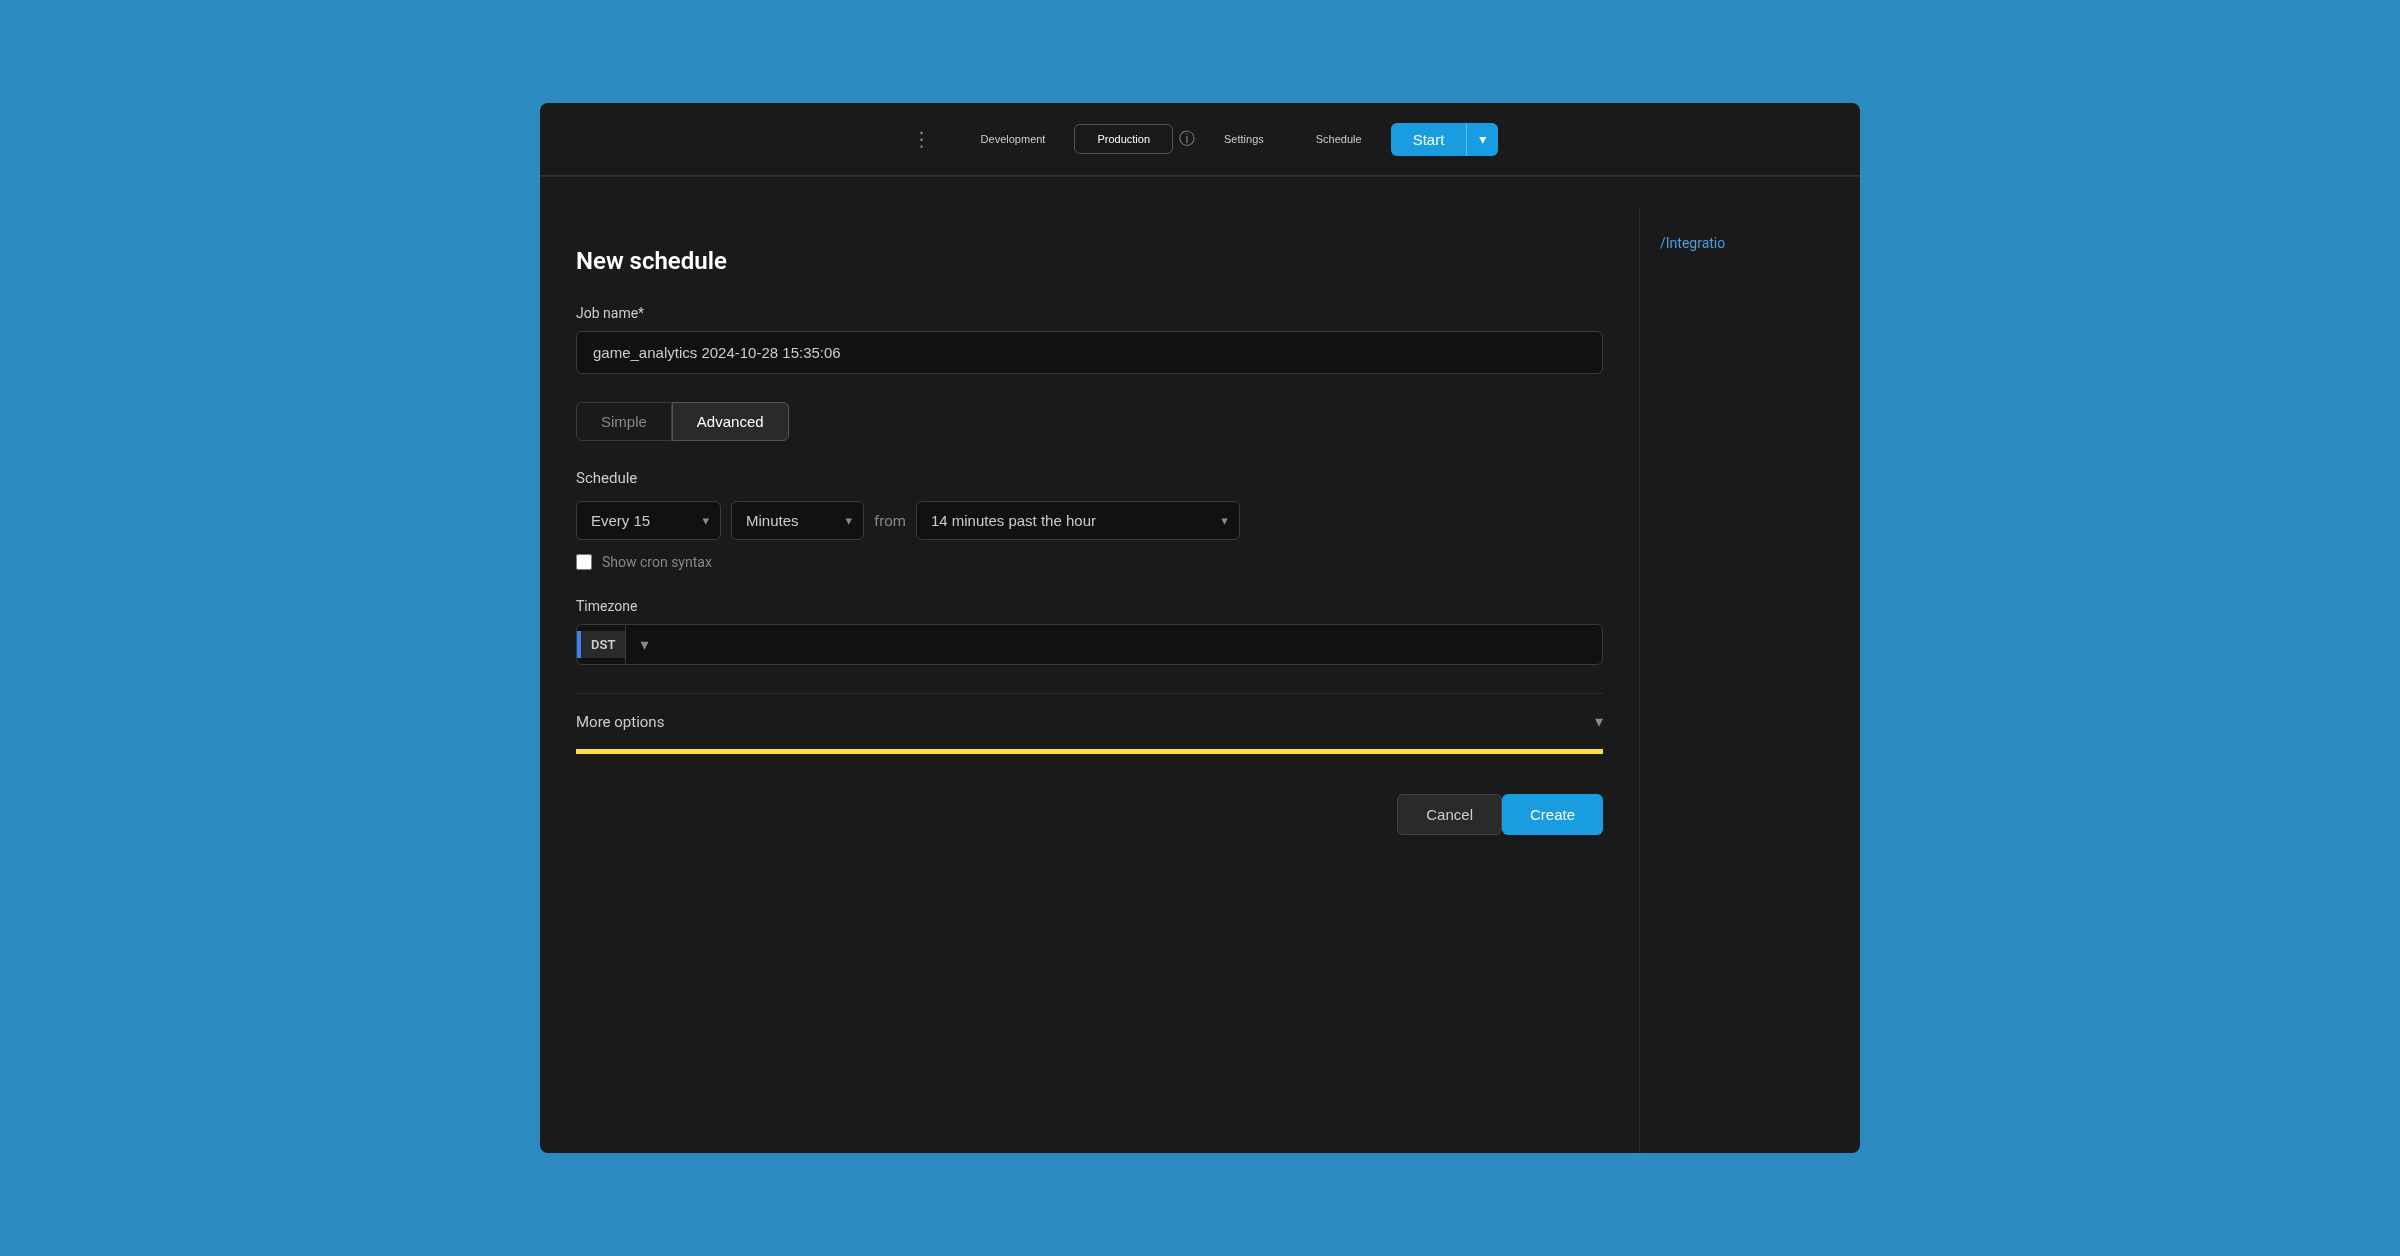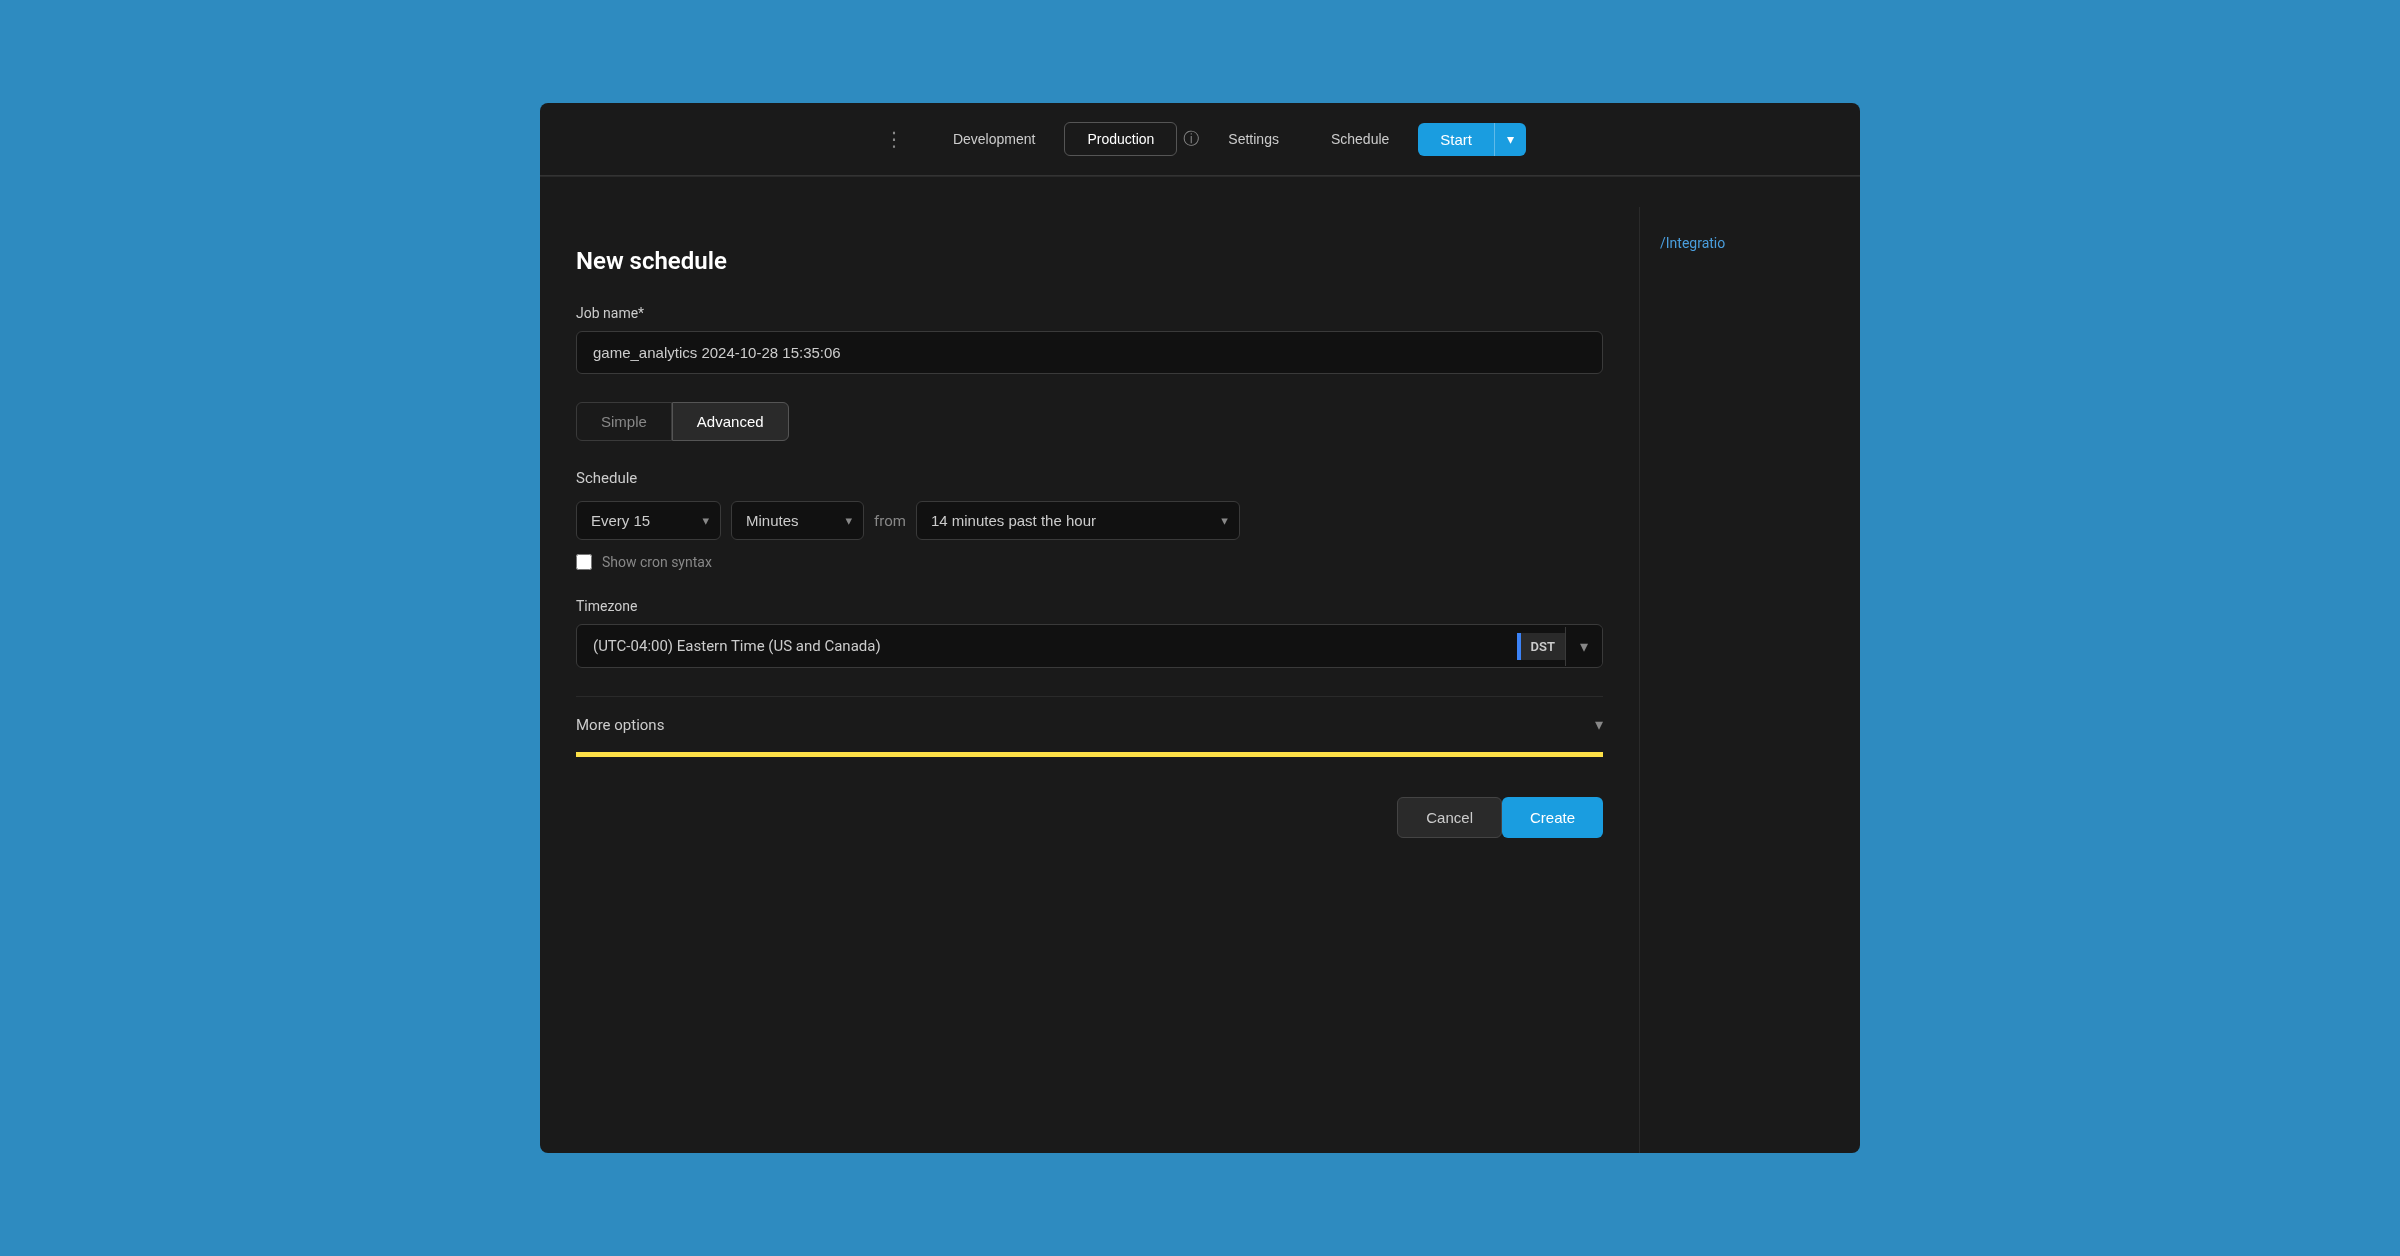--- a/index.html
+++ b/index.html
@@ -43,21 +43,21 @@
       color: #888;
       font-size: 20px;
       cursor: pointer;
       padding: 6px 10px;
       margin-right: 10px;
     }
 
     .nav-tab {
       padding: 8px 22px;
       border-radius: 6px;
-      font-size: 14px;
+      font-size: 11px;
       cursor: pointer;
       border: 1px solid transparent;
       color: #ccc;
       background: transparent;
     }
 
     .nav-tab.active {
       border-color: #555;
       color: #fff;
       background: transparent;
@@ -427,21 +427,20 @@
 
         <div class="checkbox-row">
           <input type="checkbox" id="cron-checkbox" style="">
           <label for="cron-checkbox" class="checkbox-label">Show cron syntax</label>
         </div>
       </div>
 
       <div class="timezone-group form-group">
         <label class="form-label">Timezone</label>
         <div class="timezone-input-wrapper">
-          <span class="timezone-text">(UTC-04:00) Eastern Time (US and Canada)</span>
           <span class="dst-badge">DST</span>
           <span class="dst-chevron">▾</span>
         </div>
       </div>
 
       <div class="more-options-row">
         <span class="more-options-label">More options</span>
         <span class="more-options-chevron">▾</span>
       </div>
 

